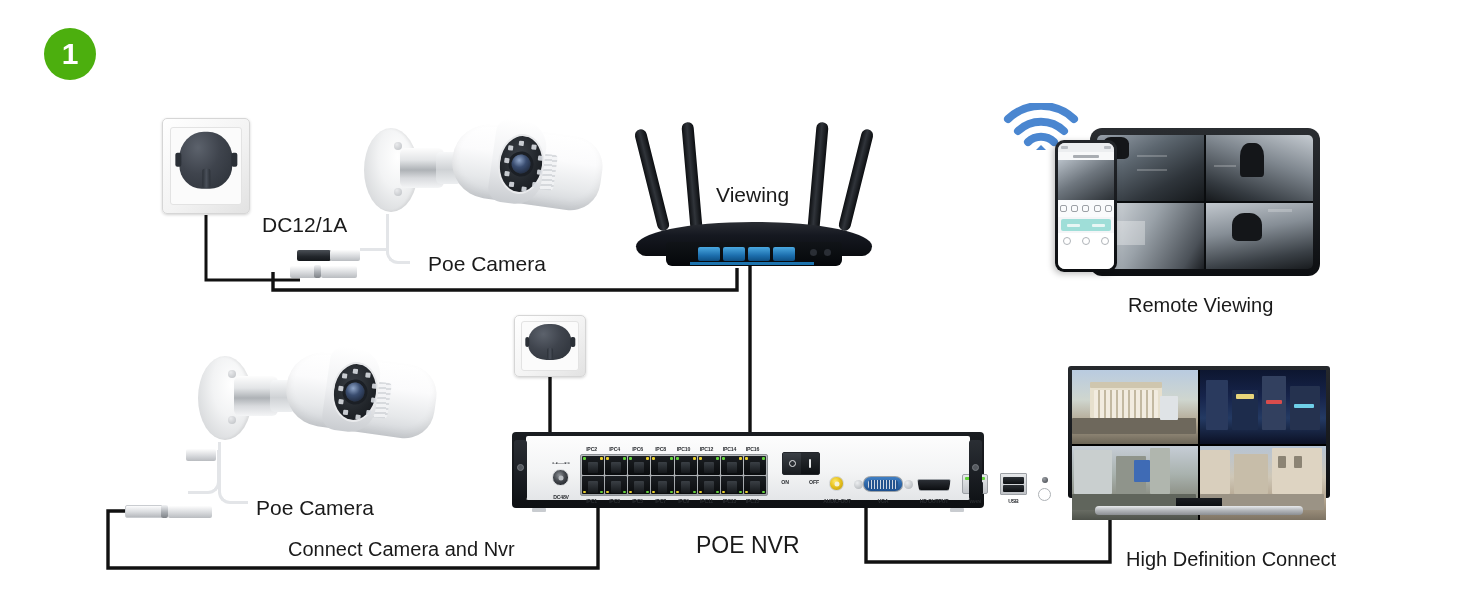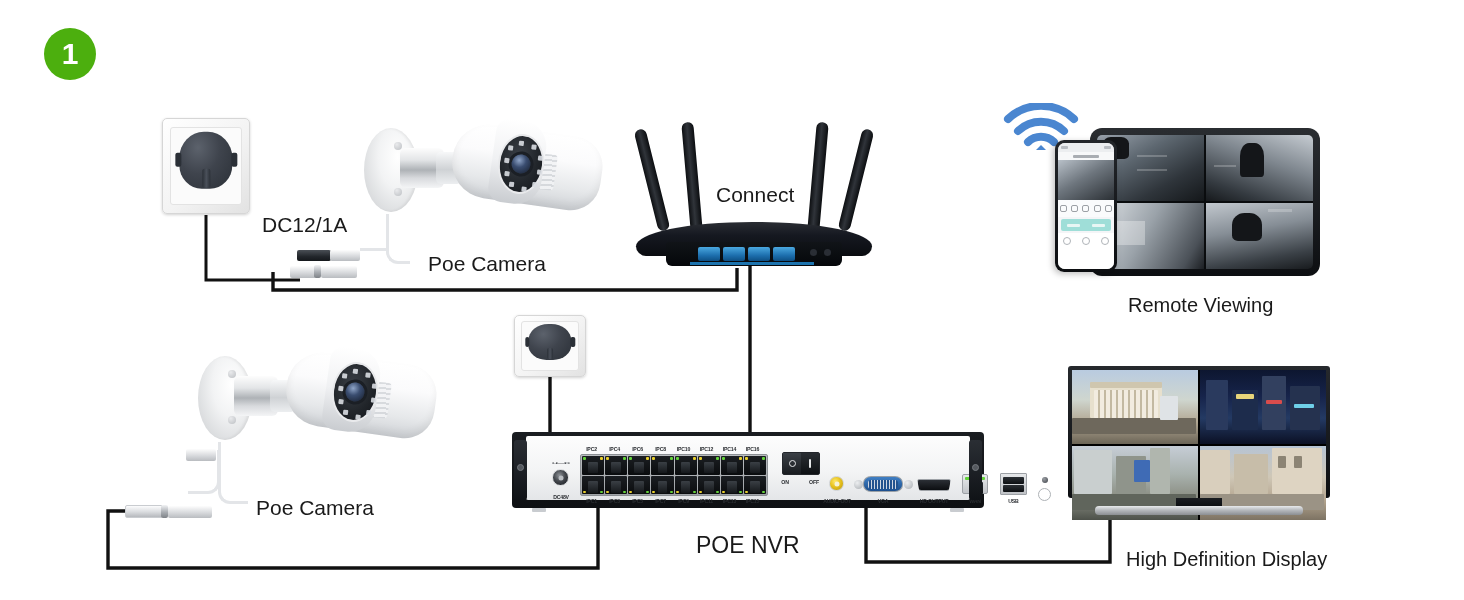--- a/index.html
+++ b/index.html
@@ -490,21 +490,21 @@
       <div class="rport"></div>
       <div class="rport"></div>
     </div>
     <div id="router-dots">
       <div class="rdot"></div>
       <div class="rdot"></div>
     </div>
     <div id="router-strip"></div>
   </div>
 
-  <div class="label" style="left:716px; top:183px; font-size:21px;">Connect</div>
+  <div class="label" style="left:716px; top:183px; font-size:21px;">Viewing</div>
 
   <div class="socket" style="left:514px; top:315px; width:72px; height:62px;">
     <div class="socket-inner"></div>
     <div class="plug-body">
       <div class="plug-neck"></div>
     </div>
   </div>
 
   <div class="camera" style="left:198px; top:350px; width:260px; height:110px;">
     <div class="cam-base">
@@ -534,20 +534,21 @@
     <div class="cam-cable" style="left:-10px; top:100px; width:32px; height:44px; border-bottom:none; border-left:none; border-right:3px solid #e3e5e8; border-bottom:3px solid #e3e5e8; border-bottom-left-radius:0; border-bottom-right-radius:12px;"></div>
   </div>
 
   <div class="barrel" style="left:186px; top:449px; width:30px; height:12px;"></div>
   <div class="rj45-plug" style="left:125px; top:505px; width:38px;"></div>
   <div class="ring" style="left:161px; top:505px;"></div>
   <div class="barrel" style="left:168px; top:506px; width:44px; height:12px;"></div>
 
   <div class="label" style="left:256px; top:496px; font-size:21px;">Poe Camera</div>
 
+  <div class="label" style="left:288px; top:538px; font-size:20px;">Connect Camera and Nvr</div>
 
   <div id="nvr">
     <div id="nvr-shell"></div>
     <div id="nvr-face">
 
       <div id="dc-sym">⊶—⊷</div>
       <div id="dc-jack"></div>
       <div class="port-label" style="left:21px; top:58px; width:28px; text-align:center;">DC48V</div>
 
       <div id="rj-block">
@@ -785,15 +786,15 @@
         <div class="bld" style="left:72px; top:2px; width:50px; height:46px; background:#ded4c2;"></div>
         <div class="bld" style="left:78px; top:10px; width:8px; height:12px; background:#8c8474;"></div>
         <div class="bld" style="left:94px; top:10px; width:8px; height:12px; background:#8c8474;"></div>
         <div class="bld" style="left:0; top:48px; width:124px; height:16px; background:#9b9385;"></div>
       </div>
     </div>
     <div id="tv-stand-neck"></div>
     <div id="tv-stand-base"></div>
   </div>
 
-  <div class="label lbl-tv" style="font-size:20px;">High Definition Display</div>
+  <div class="label lbl-tv" style="font-size:20px;">High Definition Connect</div>
 
 </div>
 
 </body></html>

